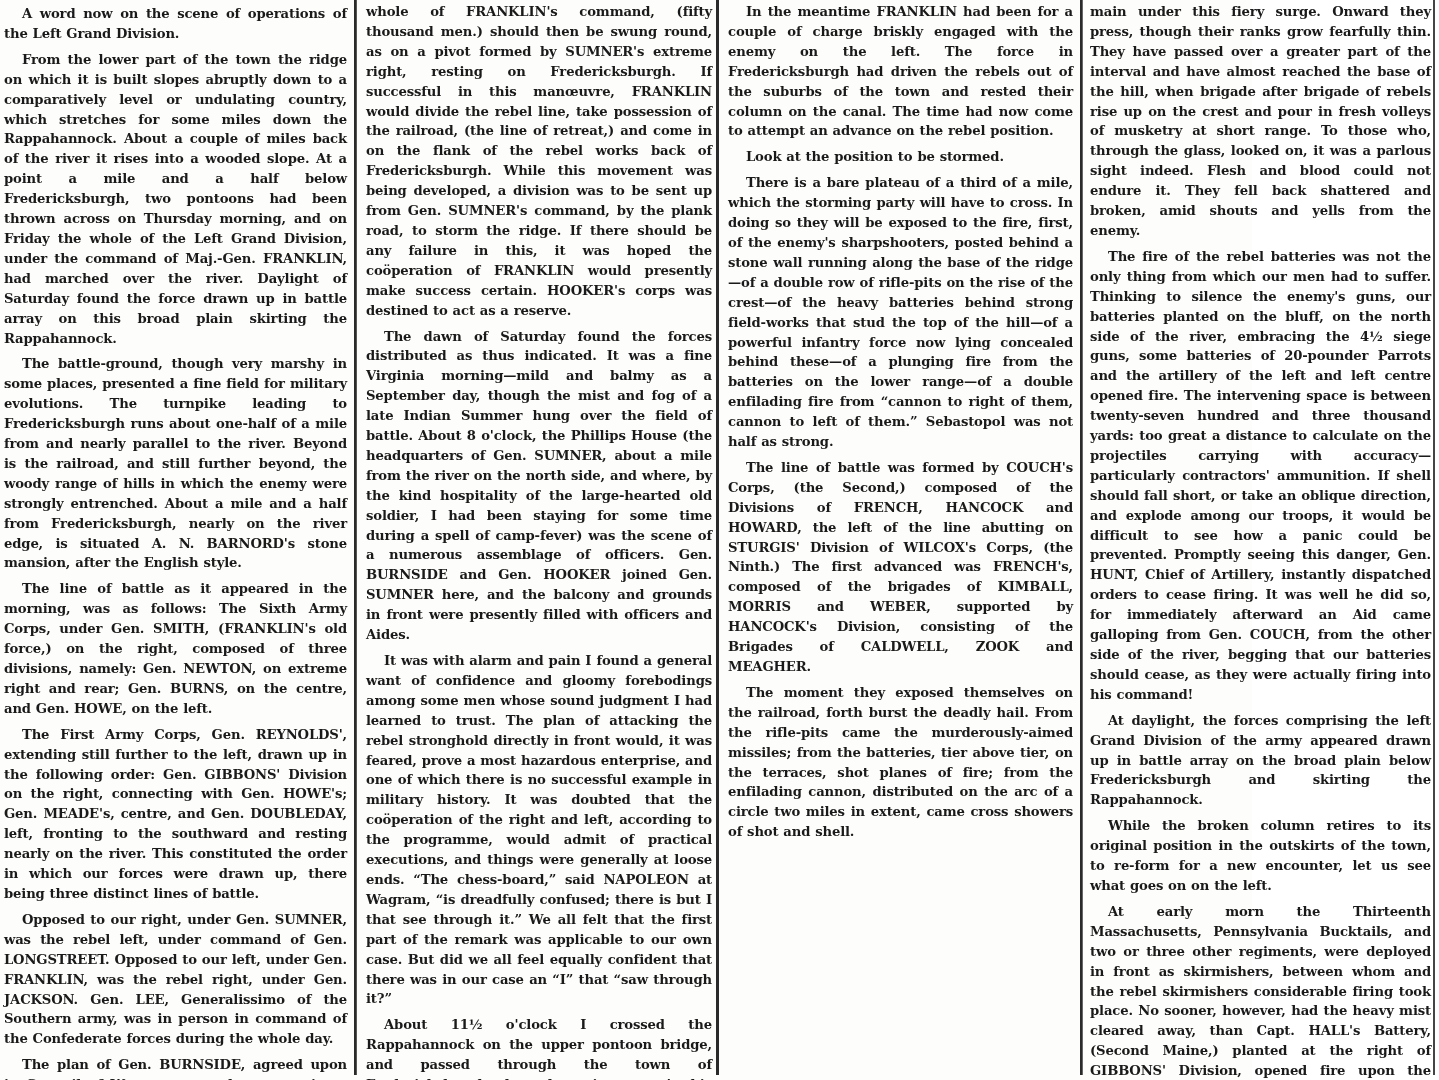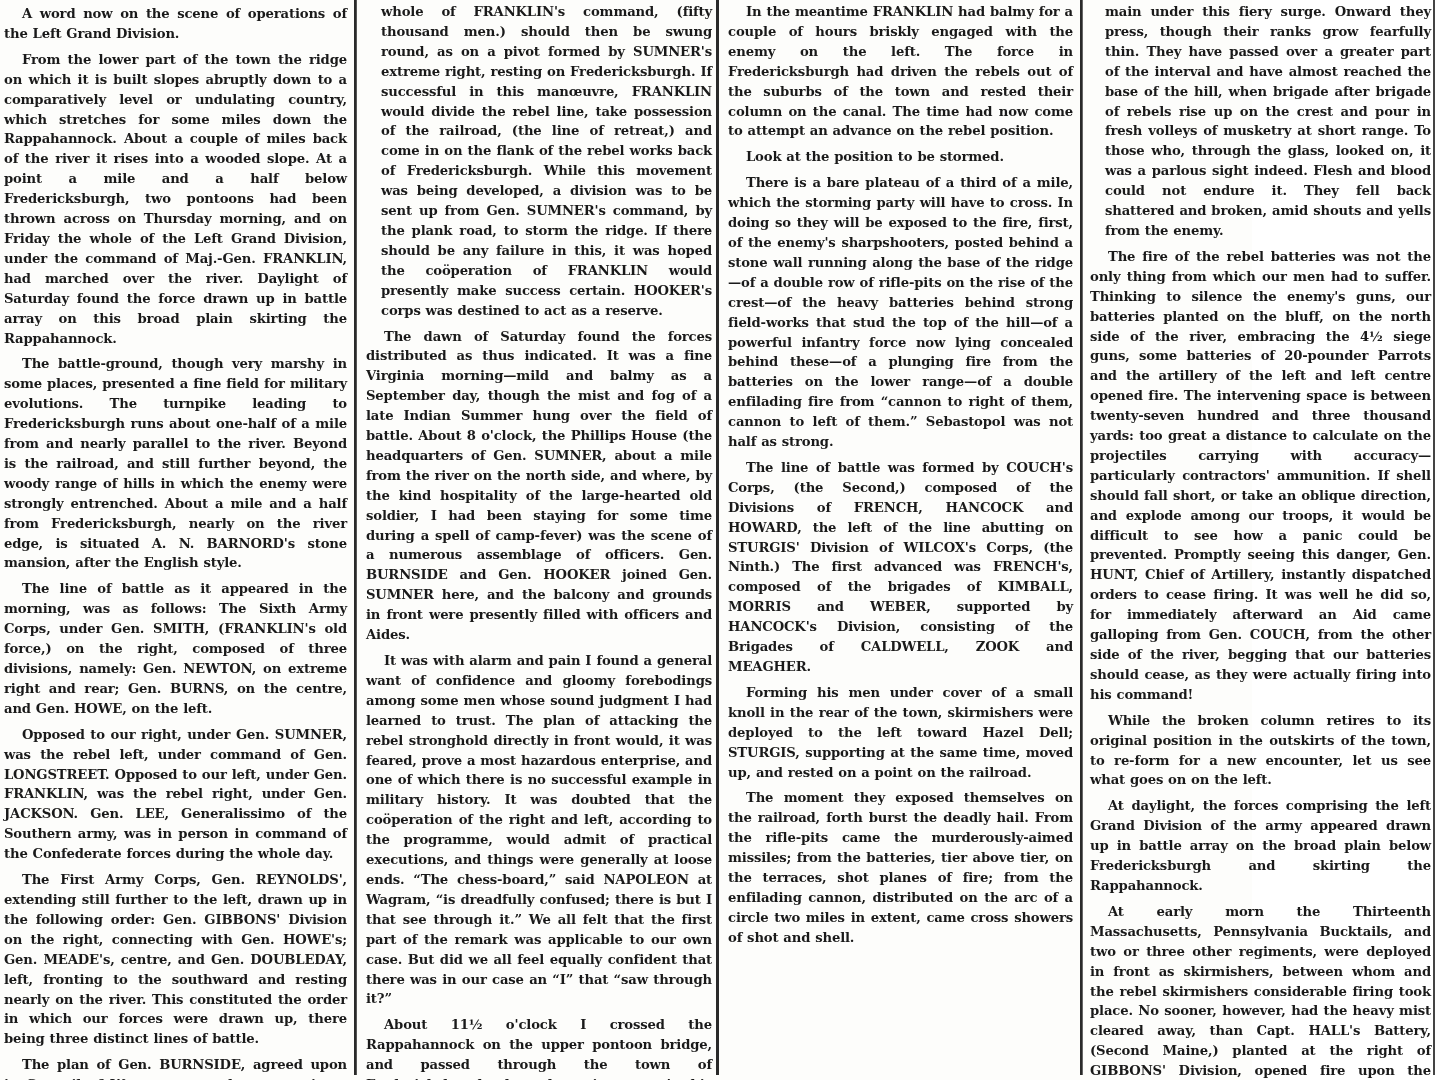--- a/index.html
+++ b/index.html
@@ -17,21 +17,21 @@
       position: absolute; top: 0;
       box-sizing: border-box;
       font-size: 13.2px;
       line-height: 19.9px;
       font-weight: bold;
       text-align: justify;
       letter-spacing: -0.15px;
       word-spacing: 0.5px;
     }
     .col p { margin: 0 0 6px 0; text-indent: 18px; }
-    .col p.cont { text-indent: 0; margin-left: 15px; }
+    .col p.cont { text-indent: 0; }
     #col1 { left: 4px; width: 343px; padding-top: 4px; }
     #col2 { left: 366px; width: 346px; padding-top: 2px; }
     #col3 { left: 728px; width: 345px; padding-top: 2px; }
     #col4 { left: 1090px; width: 341px; padding-top: 2px; }
     .rule {
       position: absolute; top: 0; width: 3px; background: #2a2a2a;
     }
     #rule1 { left: 354px; height: 1075px; border-right: 1px solid #555; width: 2px; }
     #rule2 { left: 716px; height: 1075px; width: 3px; }
     #rule3 { left: 1080px; height: 1075px; width: 2px; border-right: 1px solid #666; }
@@ -39,46 +39,45 @@
   </style>
 </head>
 <body>
 
 <div class="page">
   <div class="col" id="col1">
     <p>A word now on the scene of operations of the Left Grand Division.</p>
     <p>From the lower part of the town the ridge on which it is built slopes abruptly down to a comparatively level or undulating country, which stretches for some miles down the Rappahannock. About a couple of miles back of the river it rises into a wooded slope. At a point a mile and a half below Fredericksburgh, two pontoons had been thrown across on Thursday morning, and on Friday the whole of the Left Grand Division, under the command of Maj.-Gen. FRANKLIN, had marched over the river. Daylight of Saturday found the force drawn up in battle array on this broad plain skirting the Rappahannock.</p>
     <p>The battle-ground, though very marshy in some places, presented a fine field for military evolutions. The turnpike leading to Fredericksburgh runs about one-half of a mile from and nearly parallel to the river. Beyond is the railroad, and still further beyond, the woody range of hills in which the enemy were strongly entrenched. About a mile and a half from Fredericksburgh, nearly on the river edge, is situated A. N. BARNORD's stone mansion, after the English style.</p>
     <p>The line of battle as it appeared in the morning, was as follows: The Sixth Army Corps, under Gen. SMITH, (FRANKLIN's old force,) on the right, composed of three divisions, namely: Gen. NEWTON, on extreme right and rear; Gen. BURNS, on the centre, and Gen. HOWE, on the left.</p>
+    <p>The First Army Corps, Gen. REYNOLDS', extending still further to the left, drawn up in the following order: Gen. GIBBONS' Division on the right, connecting with Gen. HOWE's; Gen. MEADE's, centre, and Gen. DOUBLEDAY, left, fronting to the southward and resting nearly on the river. This constituted the order in which our forces were drawn up, there being three distinct lines of battle.</p>
     <p>Opposed to our right, under Gen. SUMNER, was the rebel left, under command of Gen. LONGSTREET. Opposed to our left, under Gen. FRANKLIN, was the rebel right, under Gen. JACKSON. Gen. LEE, Generalissimo of the Southern army, was in person in command of the Confederate forces during the whole day.</p>
-    <p>The First Army Corps, Gen. REYNOLDS', extending still further to the left, drawn up in the following order: Gen. GIBBONS' Division on the right, connecting with Gen. HOWE's; Gen. MEADE's, centre, and Gen. DOUBLEDAY, left, fronting to the southward and resting nearly on the river. This constituted the order in which our forces were drawn up, there being three distinct lines of battle.</p>
     <p>The plan of Gen. BURNSIDE, agreed upon in Council of War, was to endeavor to pierce the rebel centre. Early on the morning of Saturday the order was given that SUMNER's left, composed of the Ninth Army Corps, under command of Gen. WILCOX, should be extended until it reached FRANKLIN's right—thus forming a continuous line of battle along the river for two miles, the left resting on the river at the point where the lower pontoons cross, and the right on Fredericksburgh. The left wing, comprising the</p>
   </div>
   <div class="rule" id="rule1"></div>
 
   <div class="col" id="col2">
     <p class="cont">whole of FRANKLIN's command, (fifty thousand men.) should then be swung round, as on a pivot formed by SUMNER's extreme right, resting on Fredericksburgh. If successful in this manœuvre, FRANKLIN would divide the rebel line, take possession of the railroad, (the line of retreat,) and come in on the flank of the rebel works back of Fredericksburgh. While this movement was being developed, a division was to be sent up from Gen. SUMNER's command, by the plank road, to storm the ridge. If there should be any failure in this, it was hoped the coöperation of FRANKLIN would presently make success certain. HOOKER's corps was destined to act as a reserve.</p>
     <p>The dawn of Saturday found the forces distributed as thus indicated. It was a fine Virginia morning—mild and balmy as a September day, though the mist and fog of a late Indian Summer hung over the field of battle. About 8 o'clock, the Phillips House (the headquarters of Gen. SUMNER, about a mile from the river on the north side, and where, by the kind hospitality of the large-hearted old soldier, I had been staying for some time during a spell of camp-fever) was the scene of a numerous assemblage of officers. Gen. BURNSIDE and Gen. HOOKER joined Gen. SUMNER here, and the balcony and grounds in front were presently filled with officers and Aides.</p>
     <p>It was with alarm and pain I found a general want of confidence and gloomy forebodings among some men whose sound judgment I had learned to trust. The plan of attacking the rebel stronghold directly in front would, it was feared, prove a most hazardous enterprise, and one of which there is no successful example in military history. It was doubted that the coöperation of the right and left, according to the programme, would admit of practical executions, and things were generally at loose ends. “The chess-board,” said NAPOLEON at Wagram, “is dreadfully confused; there is but I that see through it.” We all felt that the first part of the remark was applicable to our own case. But did we all feel equally confident that there was in our case an “I” that “saw through it?”</p>
     <p>About 11½ o'clock I crossed the Rappahannock on the upper pontoon bridge, and passed through the town of Fredericksburgh, along the main street. At this time brisk skirmishing was going on in the outskirts of the town, the rebel sharpshooters stubbornly contesting every inch of the ground as our skirmishers advanced. Caroline, or Main-street, was occupied by Gen. KIMBALL's, Gen. FERRERO's, and Acting Gen. ZOOK's Brigade, with portions of HANCOCK's Division; the latter, with his artillery, lined the bank of the river in the neighborhood of the middle crossing, which is just below the railroad bridge. Other troops from the</p>
   </div>
   <div class="rule" id="rule2"></div>
 
   <div class="col" id="col3">
-    <p>In the meantime FRANKLIN had balmy for a couple of hours briskly engaged with the enemy on the left. The force in Fredericksburgh had driven the rebels out of the suburbs of the town and rested their column on the canal. The time had now come to attempt an advance on the rebel position.</p>
+    <p>In the meantime FRANKLIN had been for a couple of charge briskly engaged with the enemy on the left. The force in Fredericksburgh had driven the rebels out of the suburbs of the town and rested their column on the canal. The time had now come to attempt an advance on the rebel position.</p>
     <p>Look at the position to be stormed.</p>
     <p>There is a bare plateau of a third of a mile, which the storming party will have to cross. In doing so they will be exposed to the fire, first, of the enemy's sharpshooters, posted behind a stone wall running along the base of the ridge—of a double row of rifle-pits on the rise of the crest—of the heavy batteries behind strong field-works that stud the top of the hill—of a powerful infantry force now lying concealed behind these—of a plunging fire from the batteries on the lower range—of a double enfilading fire from “cannon to right of them, cannon to left of them.” Sebastopol was not half as strong.</p>
     <p>The line of battle was formed by COUCH's Corps, (the Second,) composed of the Divisions of FRENCH, HANCOCK and HOWARD, the left of the line abutting on STURGIS' Division of WILCOX's Corps, (the Ninth.) The first advanced was FRENCH's, composed of the brigades of KIMBALL, MORRIS and WEBER, supported by HANCOCK's Division, consisting of the Brigades of CALDWELL, ZOOK and MEAGHER.</p>
-    <p>Forming his men under cover of a small knoll in the rear of the town, skirmishers were deployed to the left toward Hazel Dell; STURGIS, supporting at the same time, moved up, and rested on a point on the railroad.</p>
     <p>The moment they exposed themselves on the railroad, forth burst the deadly hail. From the rifle-pits came the murderously-aimed missiles; from the batteries, tier above tier, on the terraces, shot planes of fire; from the enfilading cannon, distributed on the arc of a circle two miles in extent, came cross showers of shot and shell.</p>
 
   </div>
   <div class="rule" id="rule3"></div>
 
   <div class="col" id="col4">
     <p class="cont">main under this fiery surge. Onward they press, though their ranks grow fearfully thin. They have passed over a greater part of the interval and have almost reached the base of the hill, when brigade after brigade of rebels rise up on the crest and pour in fresh volleys of musketry at short range. To those who, through the glass, looked on, it was a parlous sight indeed. Flesh and blood could not endure it. They fell back shattered and broken, amid shouts and yells from the enemy.</p>
     <p>The fire of the rebel batteries was not the only thing from which our men had to suffer. Thinking to silence the enemy's guns, our batteries planted on the bluff, on the north side of the river, embracing the 4½ siege guns, some batteries of 20-pounder Parrots and the artillery of the left and left centre opened fire. The intervening space is between twenty-seven hundred and three thousand yards: too great a distance to calculate on the projectiles carrying with accuracy—particularly contractors' ammunition. If shell should fall short, or take an oblique direction, and explode among our troops, it would be difficult to see how a panic could be prevented. Promptly seeing this danger, Gen. HUNT, Chief of Artillery, instantly dispatched orders to cease firing. It was well he did so, for immediately afterward an Aid came galloping from Gen. COUCH, from the other side of the river, begging that our batteries should cease, as they were actually firing into his command!</p>
+    <p>At daylight, the forces comprising the left Grand Division of the army appeared drawn up in battle array on the broad plain below Fredericksburgh and skirting the Rappahannock.</p>
     <p>While the broken column retires to its original position in the outskirts of the town, to re-form for a new encounter, let us see what goes on on the left.</p>
-    <p>At daylight, the forces comprising the left Grand Division of the army appeared drawn up in battle array on the broad plain below Fredericksburgh and skirting the Rappahannock.</p>
     <p>At early morn the Thirteenth Massachusetts, Pennsylvania Bucktails, and two or three other regiments, were deployed in front as skirmishers, between whom and the rebel skirmishers considerable firing took place. No sooner, however, had the heavy mist cleared away, than Capt. HALL's Battery, (Second Maine,) planted at the right of GIBBONS' Division, opened fire upon the rebels. Artillery firing now became general along the whole line, which was returned by the rebels. Heavy siege guns in our rear, the First Maryland, First Massachusetts Batteries, and Battery D Fifth Artillery, on the right; Capt. RANSOM's, and Capt. WALKER's in front, and COWAN's New-York, and Lieut. HARN's Third New-York Independent on the left, and other batteries, kept up a terrific fire on the</p>
   </div>
   <div class="rule" id="rule4"></div>
 </div>
 
 </body></html>

